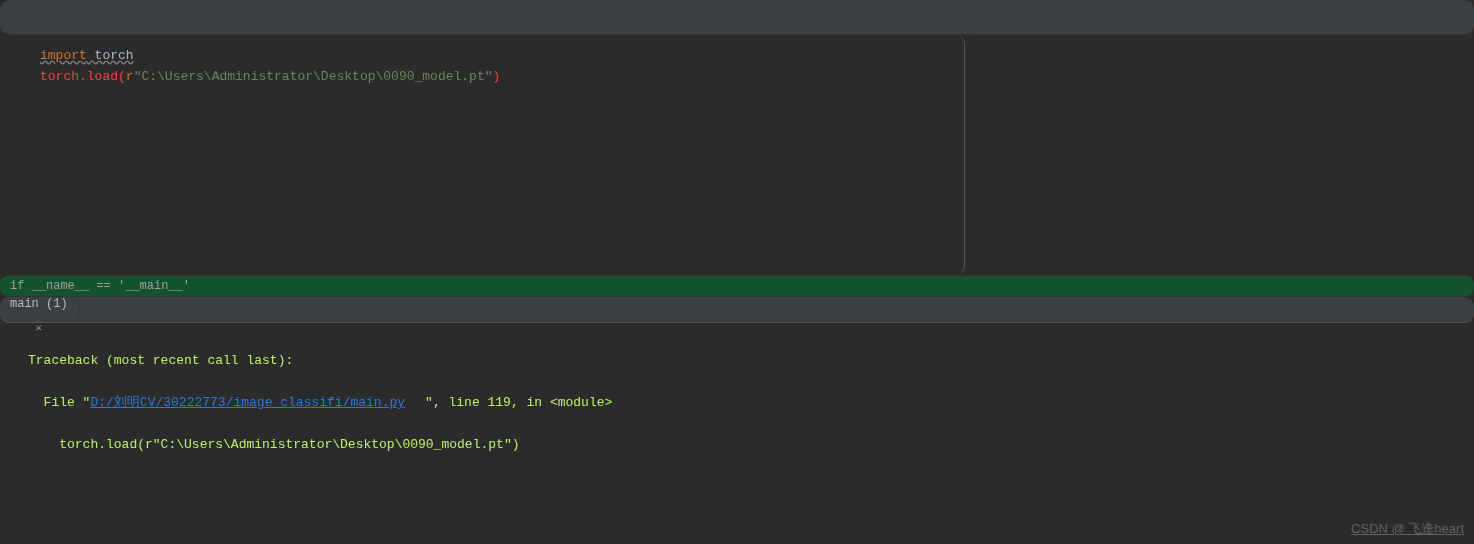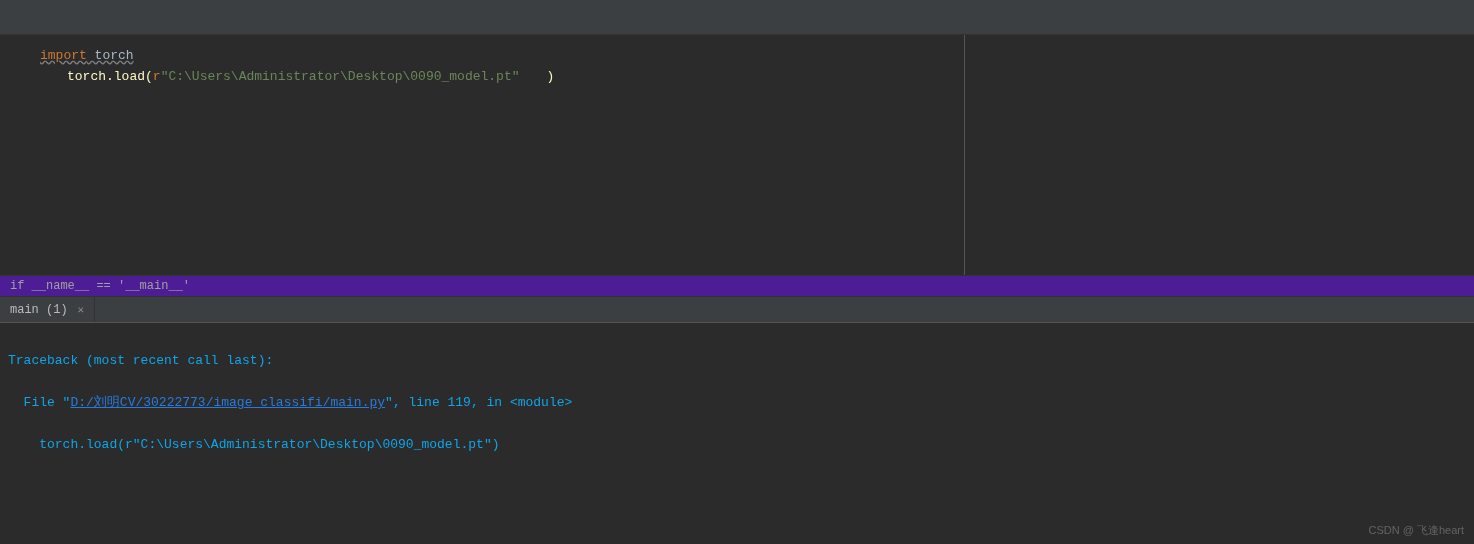--- a/index.html
+++ b/index.html
@@ -1,15 +1,15 @@
 <!DOCTYPE html>
 <html><head>
 <meta charset="utf-8">
 <style>
-* { margin: 0; padding: 0; box-sizing: border-box; }
+* { margin: 0; padding: 0; box-sizing: border-box; border-radius: 9px; }
 body {
   background: #2b2b2b;
   font-family: "Consolas", "Monaco", "Courier New", monospace;
   font-size: 13px;
   color: #a9b7c6;
   width: 1474px;
   height: 544px;
   overflow: hidden;
   position: relative;
 }
@@ -33,26 +33,26 @@
 .code-pane.left {
   border-right: 1px solid #555;
   width: 965px;
   flex: none;
 }
 .code-pane.right {
   flex: 1;
 }
 .kw-import { color: #cc7832; text-decoration: underline wavy #808080; }
 .kw-orange { color: #cc7832; }
-.ident { color: #fef9c3; margin-left: 27px; }
+.ident { color: #ef4444; }
 .ident-underline { color: #a9b7c6; text-decoration: underline wavy #808080; }
 .str { color: #6a8759; }
 .breadcrumb {
   height: 22px;
-  background: #4c1d95;
+  background: #14532d;
   border-top: 1px solid #323232;
   border-bottom: 1px solid #323232;
   padding: 3px 10px;
   color: #a0a0a0;
   font-size: 12px;
 }
 .tabs-bar {
   height: 26px;
   background: #3c3f41;
   border-bottom: 1px solid #555;
@@ -61,42 +61,44 @@
 }
 .tab {
   display: flex;
   align-items: center;
   padding: 0 10px;
   background: #3c3f41;
   border-right: 1px solid #323232;
   color: #bbbbbb;
   font-size: 12px;
   gap: 10px;
+  flex-direction: column;
 }
 .tab .close-icon {
   color: #888;
   font-size: 11px;
 }
 .console {
   padding: 6px 8px;
   line-height: 21px;
   white-space: pre;
   background: #2b2b2b;
   overflow: hidden;
 }
 .c-white { color: #bababa; }
-.c-red { color: #0ea5e9; }
+.c-red { color: #bef264; margin-left: 20px; }
 .c-link { color: #287bde; text-decoration: underline; }
 .watermark {
   position: absolute;
   right: 10px;
   bottom: 6px;
   color: rgba(200,200,200,0.35);
   font-family: sans-serif;
-  font-size: 11px;
+  font-size: 13px;
+  text-decoration: underline;
 }
 </style>
 </head>
 <body>
 
 <div class="editor-top-strip"></div>
 
 <div class="editor-area">
   <div class="code-pane left">
     <div><span class="kw-import">import</span><span class="ident-underline"> torch</span></div>

